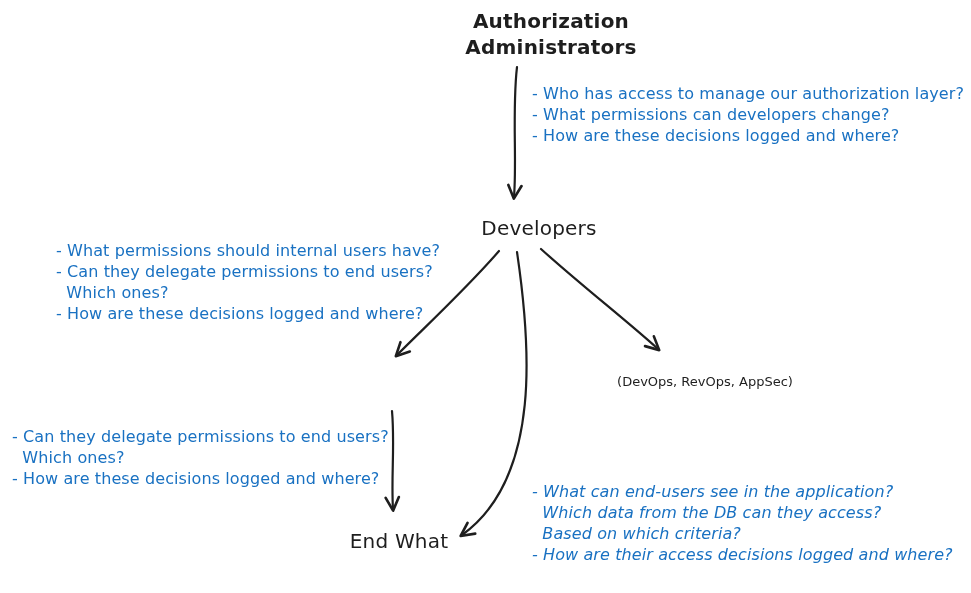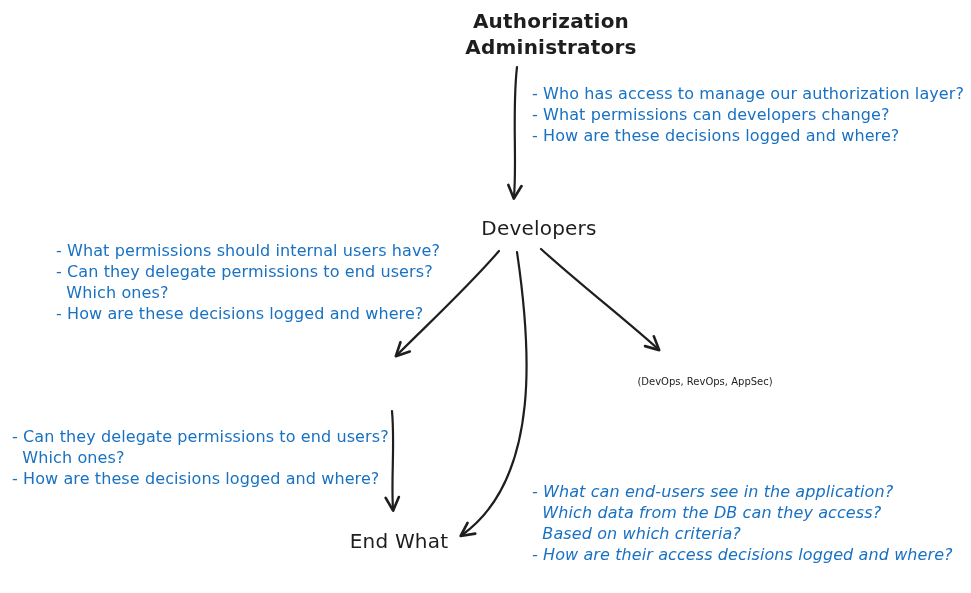--- a/index.html
+++ b/index.html
@@ -27,21 +27,21 @@
   }
   .node-label {
     display: block;
     font-size: 20px;
     line-height: 26px;
     white-space: pre-line;
     letter-spacing: 0.2px;
   }
   .node-sublabel {
     display: block;
-    font-size: 10px;
+    font-size: 13px;
     line-height: 19px;
     margin-top: 6px;
     color: var(--node-text, #1e1e1e);
   }
 
   .ann {
     position: absolute;
     color: var(--annotation-text, #1971c2);
     font-size: 16px;
     line-height: 21px;

